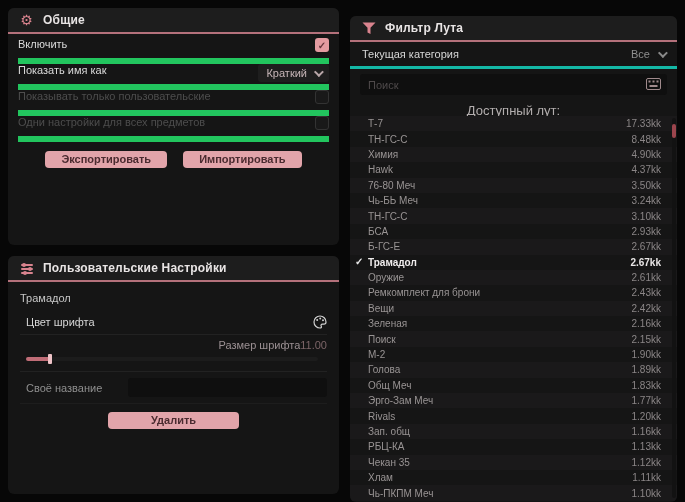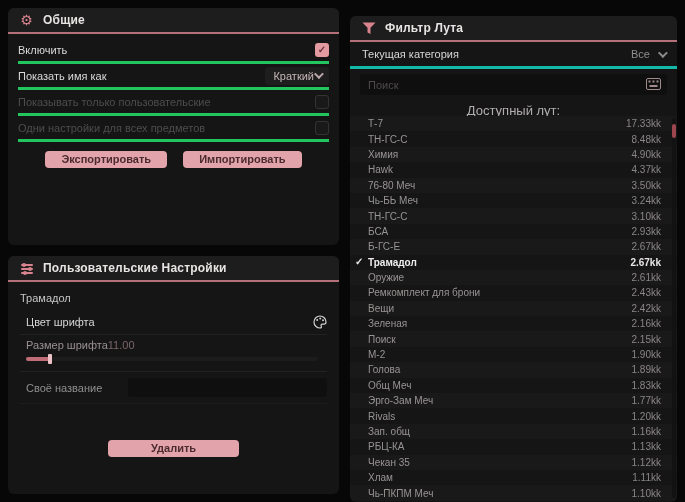--- a/index.html
+++ b/index.html
@@ -11,45 +11,45 @@
   #panel-filter  { left:350px; top:16px; width:327px; height:486px; }
 
   .panel-header { height:26px; background:#1d1d1d; display:flex; align-items:center;
                   gap:9px; padding:0 11px; border-bottom:2px solid #b4717b; }
   .panel-title { color:#e8e4e4; font-size:12px; font-weight:bold; letter-spacing:.2px; }
   .hdr-icon { width:15px; height:15px; display:flex; align-items:center; justify-content:center;
               color:#d9838e; font-size:14px; line-height:1; }
 
   
   .g-body { padding:4px 10px 0 10px; }
-  .g-row { height:26px; display:flex; align-items:center; justify-content:space-between;
-           border-bottom:3px solid #22c55e; font-size:11px; color:#dadada; }
+  .g-row { height:26px; display:flex; align-items:flex-start; justify-content:space-between;
+           border-bottom:6px solid #22c55e; font-size:11px; color:#dadada; }
   .g-row.disabled { color:#4d4d4d; }
   .checkbox { width:14px; height:14px; border-radius:3px; display:flex;
               align-items:center; justify-content:center; font-size:10px; }
   .checkbox.checked { background:#e39aa0; color:#63333a; font-weight:bold; }
   .checkbox.unchecked { border:1px solid #333333; background:#191919; }
-  .select-box { display:flex; align-items:center; gap:0; background:#1e1e1e;
+  .select-box { display:flex; align-items:center; gap:7px; background:#1e1e1e;
                 padding:3px 8px; border-radius:3px; color:#c7b6b8; font-size:11px; }
   .chev { width:7px; height:7px; border-right:2px solid #b9a7a9; border-bottom:2px solid #b9a7a9;
           transform:rotate(45deg) translateY(-2px); }
   .chev.gray { border-color:#8a8a8a; }
   .btn-row { display:flex; justify-content:center; gap:16px; margin-top:9px; }
   .pink-btn { background:#e2a4aa; color:#4b2b30; border:none; border-radius:4px;
               font-size:11px; font-weight:bold; padding:3px 16px; height:17px;
               font-family:"Liberation Sans", sans-serif; cursor:pointer; line-height:1; }
 
   
   .u-body { padding:8px 12px 0 12px; }
   .item-name { font-size:11px; color:#c6c6c6; margin:2px 0 6px 0; }
   .u-row { display:flex; align-items:center; justify-content:space-between;
            border-bottom:1px solid #222222; font-size:11px; color:#d6d6d6;
            padding:0 0 0 6px; height:25px; }
   .u-block { border-bottom:1px solid #222222; padding:4px 0 7px 6px; }
-  .u-lbl-line { display:flex; justify-content:flex-start; font-size:11px; color:#9b9093; }
+  .u-lbl-line { display:flex; justify-content:flex-end; font-size:11px; color:#9b9093;margin-left:48px; }
   .size-value { color:#7c6568; font-size:11px; }
   .slider { position:relative; width:292px; height:10px; margin-top:3px; cursor:pointer; }
   .slider .track { position:absolute; left:0; top:3px; width:100%; height:4px;
                    background:#1c1c1c; border-radius:2px; }
   .slider .fill  { position:absolute; left:0; top:3px; width:24px; height:4px;
                    background:#c06d77; border-radius:2px; }
   .slider .thumb { position:absolute; left:22px; top:0; width:4px; height:10px;
                    background:#eec3c7; border-radius:1px; }
   .name-row { display:flex; align-items:center; gap:26px; padding:6px 0 6px 6px;
               border-bottom:1px solid #1d1d1d; }
@@ -156,21 +156,21 @@
         <div class="track"></div>
         <div class="fill"></div>
         <div class="thumb"></div>
       </div>
     </div>
     <div class="name-row">
       <label>Своё название</label>
       <input class="text-input" type="text" value="" style="">
     </div>
     <div class="del-wrap">
-      <button class="pink-btn" style="padding:3px 43px;margin-top:28px;">Удалить</button>
+      <button class="pink-btn" style="padding:3px 43px;">Удалить</button>
     </div>
   </div>
 </div>
 
 <div class="panel" id="panel-filter">
   <div class="panel-header">
     <span class="hdr-icon">
       <svg width="14" height="13" viewBox="0 0 14 13">
         <path d="M0.5 0.5 h13 l-5 5.2 v6.3 l-3-1.6 v-4.7 Z" fill="#d9838e"></path>
       </svg>

